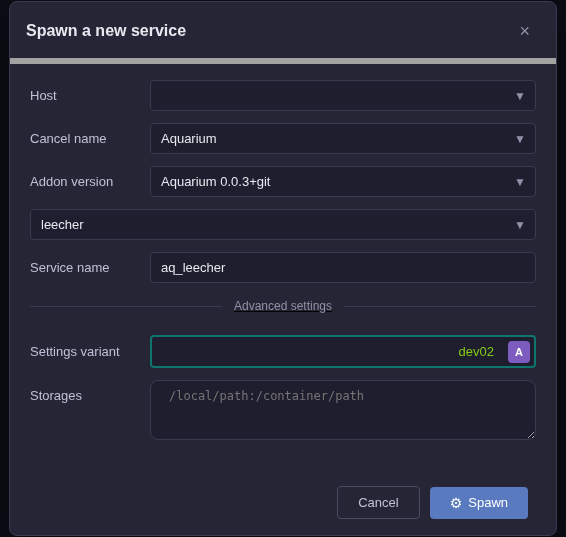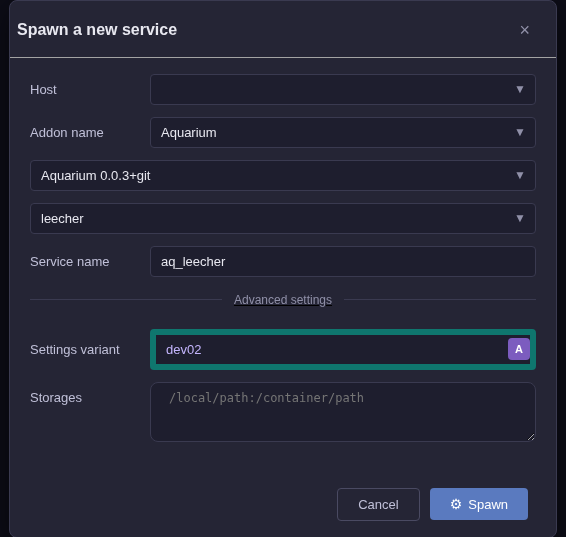--- a/index.html
+++ b/index.html
@@ -25,22 +25,22 @@
       border-radius: 8px;
       width: 548px;
       padding: 0;
       border: 1px solid #3a3a50;
       box-shadow: 0 8px 32px rgba(0,0,0,0.6);
     }
     .dialog-header {
       display: flex;
       align-items: center;
       justify-content: space-between;
-      padding: 18px 20px 16px 7px;
-      border-bottom: 1px solid #a3a3a3;
+      padding: 18px 20px 16px 16px;
+      border-bottom: 6px solid #a3a3a3;
     }
     .dialog-title {
       color: #e8e8f0;
       font-size: 16px;
       font-weight: 600;
     }
     .close-btn {
       background: none;
       border: none;
       color: #9090a8;
@@ -117,26 +117,27 @@
     }
     .settings-variant-wrapper {
       flex: 1;
       display: flex;
       align-items: center;
       position: relative;
     }
     .settings-variant-input {
       flex: 1;
       background: #1e1e2e;
-      border: 6px solid #0f766e;
-      border-radius: 4px;
-      color: #c4b5fd;
+      border: 2px solid #0f766e;
+      border-radius: 4px;
+      color: #84cc16;
       font-size: 13px;
       padding: 7px 40px 7px 10px;
       outline: none;
+      text-align: right;
     }
     .variant-badge {
       position: absolute;
       right: 6px;
       top: 50%;
       transform: translateY(-50%);
       background: #7c5cbf;
       color: #fff;
       font-size: 11px;
       font-weight: bold;
@@ -219,30 +220,31 @@
         <label class="form-label">Host</label>
         <div class="form-control-wrapper">
           <select class="form-select">
             <option value=""></option>
           </select>
           <span class="select-arrow">▼</span>
         </div>
       </div>
 
       <div class="form-row">
-        <label class="form-label">Addon name</label>
+        <label class="form-label">Cancel name</label>
         <div class="form-control-wrapper">
           <select class="form-select">
             <option value="Aquarium" selected="">Aquarium</option>
           </select>
           <span class="select-arrow">▼</span>
         </div>
       </div>
 
       <div class="form-row">
+        <label class="form-label">Addon version</label>
         <div class="form-control-wrapper">
           <select class="form-select">
             <option value="Aquarium 0.0.3+git" selected="">Aquarium 0.0.3+git</option>
           </select>
           <span class="select-arrow">▼</span>
         </div>
       </div>
 
       <div class="form-row">
         <div class="form-control-wrapper">

